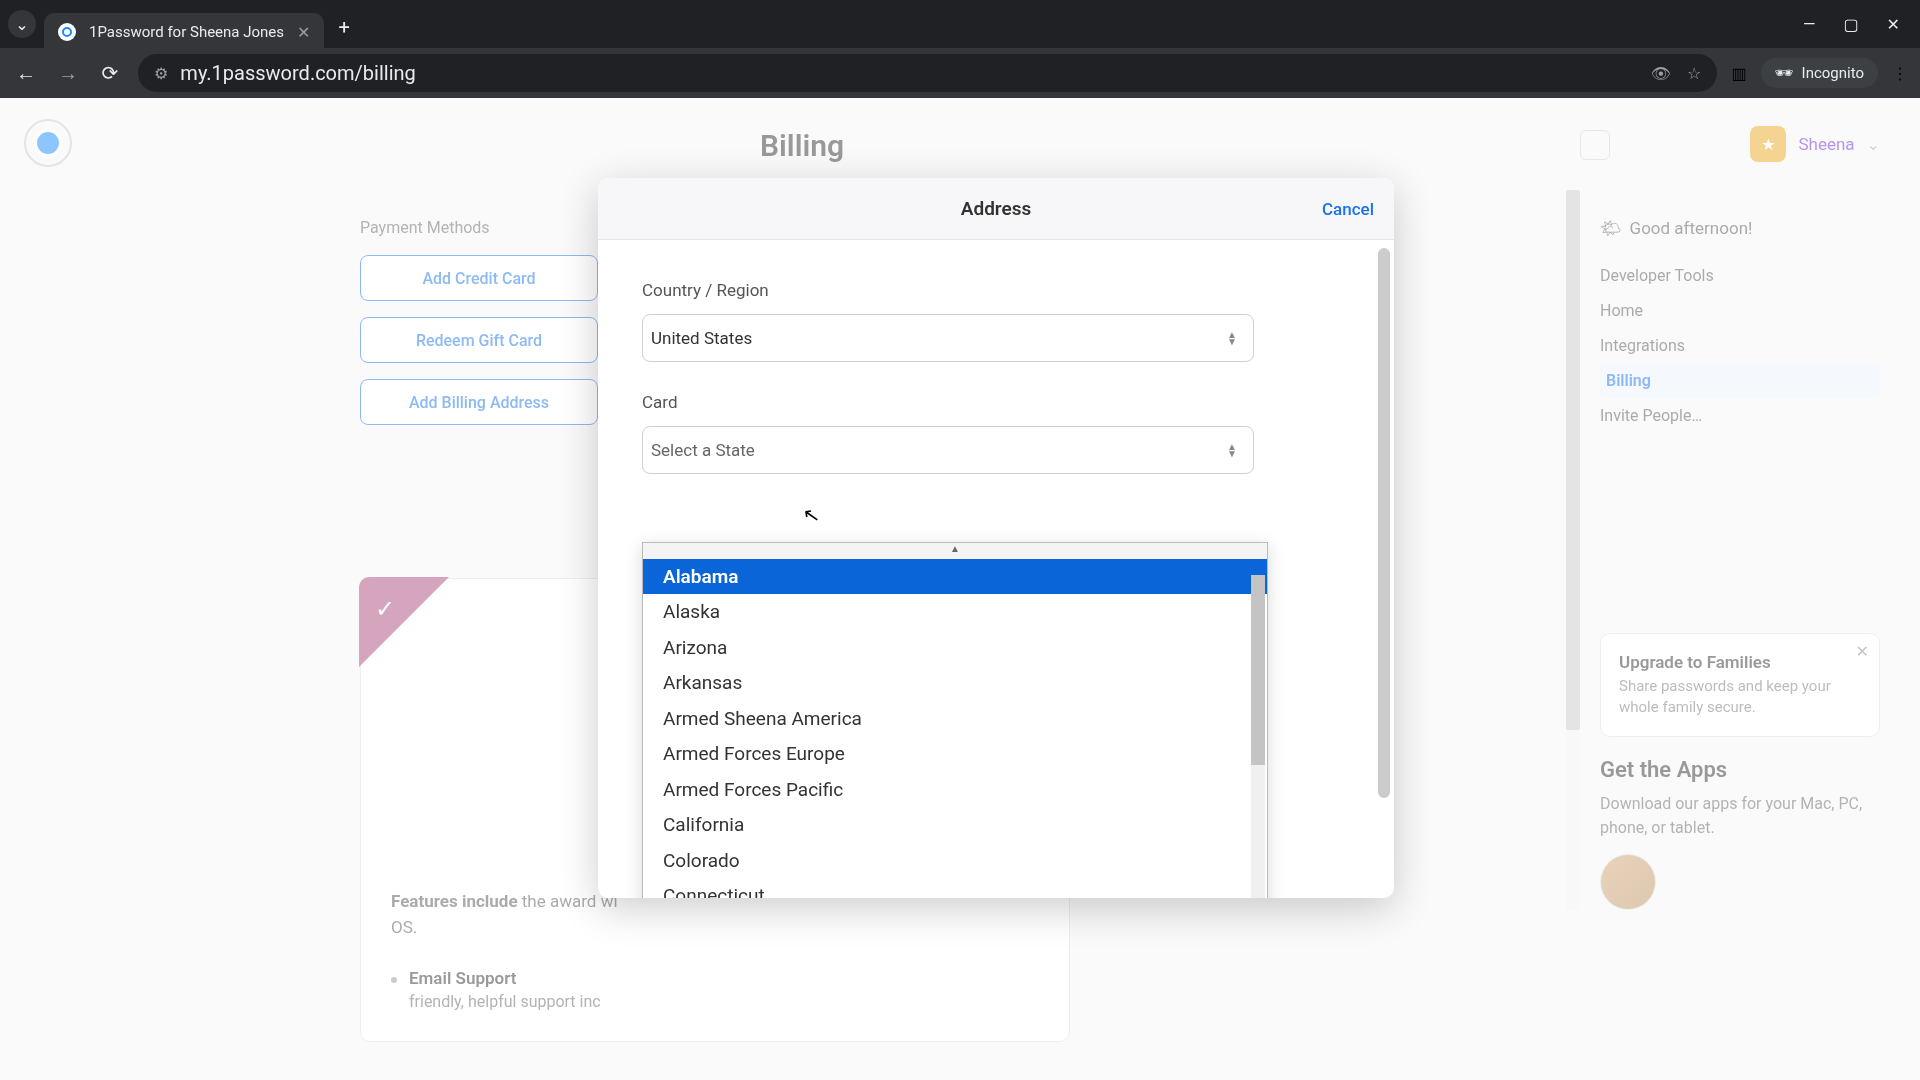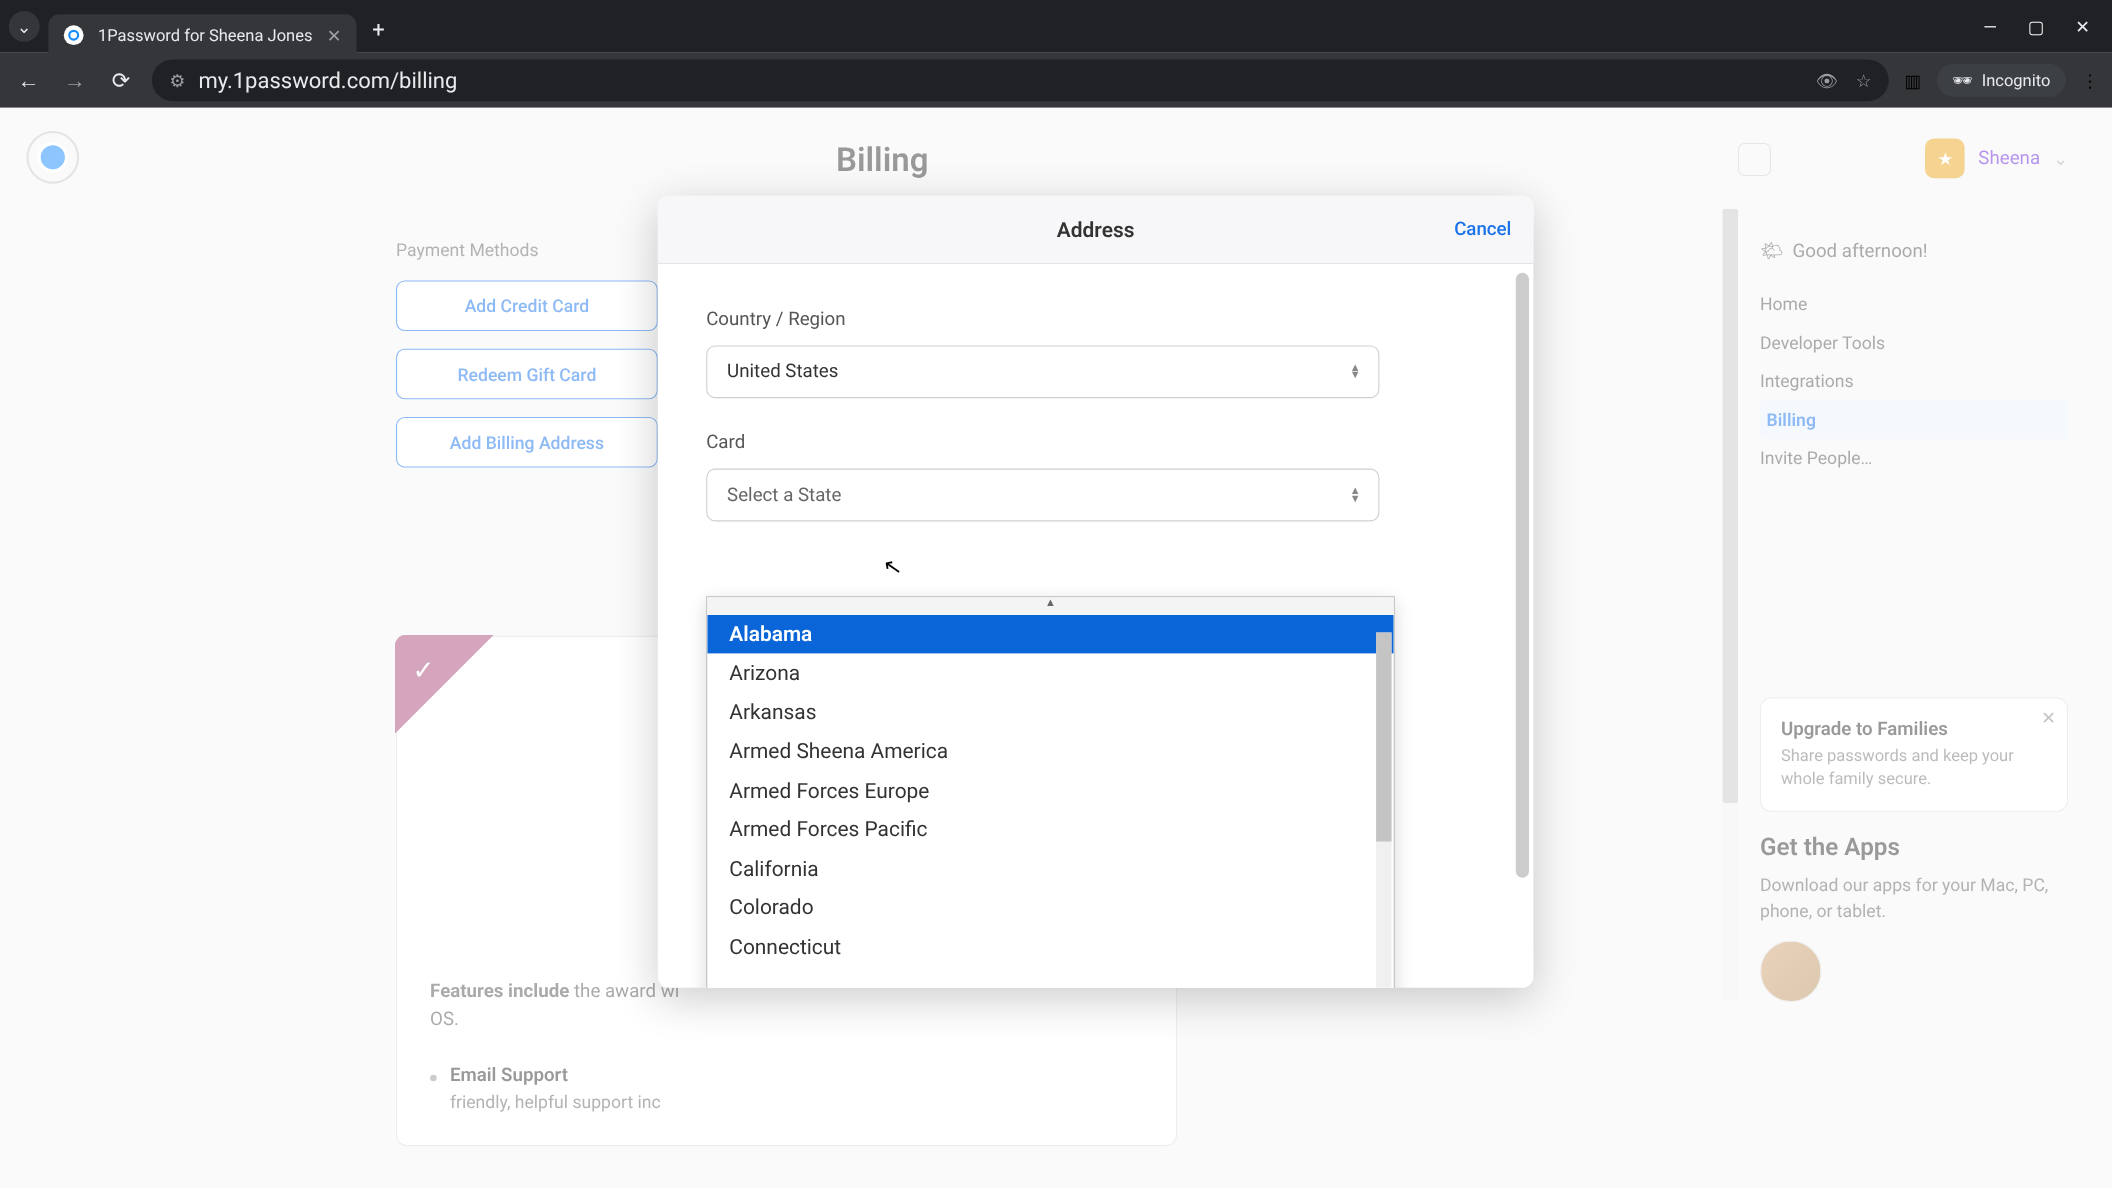--- a/index.html
+++ b/index.html
@@ -74,21 +74,21 @@
 .content-scrollbar { position: absolute; right: 340px; top: 92px; width: 14px; height: 720px; background: #f0f0f0; }
 .content-scrollbar-thumb { width: 100%; height: 540px; background: #c8c8c8; border-radius: 2px; }
 .modal { position: absolute; top: 80px; left: 598px; width: 796px; height: 720px; background: #fff; border-radius: 10px; box-shadow: 0 10px 40px rgba(0,0,0,0.2); z-index: 20; overflow: hidden; }
 .modal-header { height: 62px; background: #f7f7f9; border-bottom: 1px solid #e5e5e7; display: flex; align-items: center; justify-content: center; position: relative; }
 .modal-title { font-size: 19px; font-weight: 600; color: #333; }
 .modal-cancel { position: absolute; right: 20px; font-size: 17px; color: #1a73e8; font-weight: 500; }
 .modal-body { padding: 40px 44px; position: relative; height: calc(100% - 62px); }
 .modal-scrollbar { position: absolute; right: 4px; top: 8px; width: 12px; height: 550px; background: #ccc; border-radius: 6px; }
 
 .field-label { font-size: 17px; color: #555; margin-bottom: 14px; }
-.select-box { width: 612px; height: 48px; border: 1px solid #d0d0d4; border-radius: 8px; background: #fff; display: flex; align-items: center; padding: 0 18px; font-size: 17px; color: #333; position: relative; margin-bottom: 30px; }
+.select-box { width: 612px; height: 48px; border: 1px solid #d0d0d4; border-radius: 8px; background: #fff; display: flex; align-items: center; padding: 0 8px; font-size: 17px; color: #333; position: relative; margin-bottom: 30px; }
 .select-arrows { position: absolute; right: 16px; color: #888; display: flex; flex-direction: column; line-height: 7px; font-size: 10px; }
 
 
 .dropdown-list { position: absolute; top: 302px; left: 44px; width: 626px; background: #fff; border: 1px solid #bbb; box-shadow: 0 4px 16px rgba(0,0,0,0.15); z-index: 30; max-height: 540px; }
 .dropdown-inner { height: 540px; overflow: hidden; position: relative; }
 .dropdown-option { padding: 3px 20px; font-size: 19px; color: #333; line-height: 1.55; }
 .dropdown-option.highlighted { background: #0a66d8; color: #fff; font-weight: 600; }
 .dd-scroll-up, .dd-scroll-down { height: 16px; text-align: center; font-size: 10px; color: #666; background: #f4f4f4; }
 .dd-scrollbar { position: absolute; right: 2px; top: 16px; width: 14px; height: 508px; background: #f0f0f0; }
 .dd-scrollbar-thumb { width: 100%; height: 190px; background: #c4c4c4; }
@@ -176,22 +176,22 @@
       </div>
     </div>
   </div>
 
   <div class="right-sidebar">
     <div class="greeting">
       <span>🌤</span>
       <span>Good afternoon!</span>
     </div>
     <ul class="nav-list" id="nav-list">
+        <li>Developer Tools</li>
         <li>Home</li>
-        <li>Developer Tools</li>
         <li>Integrations</li>
         <li class="active">Billing</li>
         <li>Invite People…</li>
       </ul>
 
     <div class="promo-card">
       <span class="promo-close">✕</span>
       <div class="promo-title">Upgrade to Families</div>
       <div class="promo-sub">Share passwords and keep your whole family secure.</div>
     </div>
@@ -232,20 +232,21 @@
         <div class="select-arrows">
             <span>▲</span>
             <span>▼</span>
           </div>
       </div>
 
       <div class="dropdown-list">
         <div class="dd-scroll-up">▲</div>
         <div class="dropdown-inner" id="dropdown-inner">
           <div class="dropdown-option highlighted">Alabama</div>
+            <div class="dropdown-option">Alaska</div>
             <div class="dropdown-option">Arizona</div>
             <div class="dropdown-option">Arkansas</div>
             <div class="dropdown-option">Armed Sheena America</div>
             <div class="dropdown-option">Armed Forces Europe</div>
             <div class="dropdown-option">Armed Forces Pacific</div>
             <div class="dropdown-option">California</div>
             <div class="dropdown-option">Colorado</div>
             <div class="dropdown-option">Connecticut</div>
             <div class="dd-scrollbar">
             <div class="dd-scrollbar-thumb"></div>

